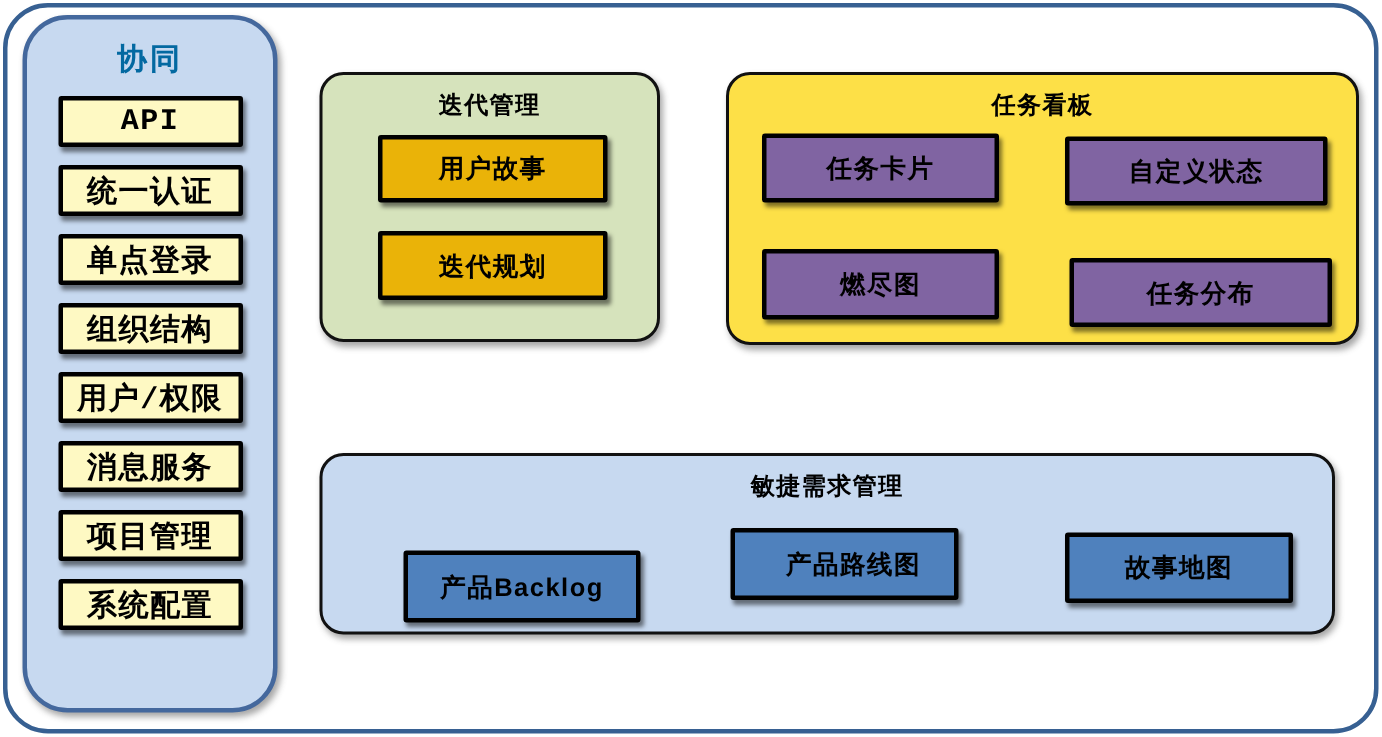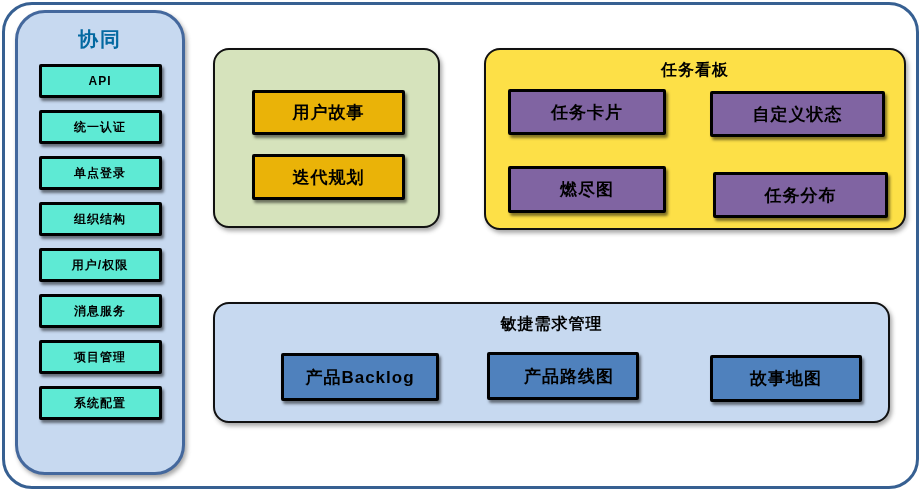--- a/index.html
+++ b/index.html
@@ -61,22 +61,23 @@
     align-items: center;
     justify-content: center;
     font-weight: bold;
     color: #000;
     letter-spacing: 1px;
     font-family: "Liberation Sans", serif;
   }
   .sidebar-item {
     width: 123px;
     height: 34px;
-    background: #5eead4;
-    font-size: 12px;
+    background: #fef9c3;
+    font-size: 20px;
+    font-family: Liberation Mono, monospace;
   }
   
   .group {
     position: absolute;
     box-sizing: border-box;
     border: 2px solid #111;
     border-radius: 16px;
     box-shadow: 2px 3px 4px rgba(60,60,60,0.45);
   }
   .group-title {
@@ -102,21 +103,21 @@
 
   
   .it-0 { left: 37px; top: 40px;  width: 153px; height: 45px; }
   .it-1 { left: 37px; top: 104px; width: 153px; height: 46px; }
   
   .tb-0 { left: 22px;  top: 39px;  width: 158px; height: 46px; }
   .tb-1 { left: 224px; top: 41px;  width: 175px; height: 46px; }
   .tb-2 { left: 22px;  top: 116px; width: 158px; height: 47px; }
   .tb-3 { left: 227px; top: 122px; width: 175px; height: 46px; }
   
-  .ag-0 { left: 54px;  top: 49px; width: 158px; height: 48px; margin-left: 12px; }
+  .ag-0 { left: 54px;  top: 63px; width: 158px; height: 48px; }
   .ag-1 { left: 272px; top: 48px; width: 152px; height: 48px; padding-left: 12px; }
   .ag-2 { left: 495px; top: 51px; width: 152px; height: 47px; }
 </style>
 </head>
 <body>
 
 <div class="canvas">
   <div class="frame"></div>
 
   <div class="sidebar">
@@ -127,20 +128,21 @@
       <div class="pill sidebar-item">单点登录</div>
       <div class="pill sidebar-item">组织结构</div>
       <div class="pill sidebar-item">用户/权限</div>
       <div class="pill sidebar-item">消息服务</div>
       <div class="pill sidebar-item">项目管理</div>
       <div class="pill sidebar-item">系统配置</div>
     </div>
   </div>
 
   <div class="group group-iteration">
+    <div class="group-title">迭代管理</div>
     <div class="pill group-item it-0">用户故事</div>
     <div class="pill group-item it-1">迭代规划</div>
   </div>
 
   <div class="group group-taskboard">
     <div class="group-title">任务看板</div>
     <div class="pill group-item tb-0">任务卡片</div>
     <div class="pill group-item tb-1">自定义状态</div>
     <div class="pill group-item tb-2">燃尽图</div>
     <div class="pill group-item tb-3">任务分布</div>

